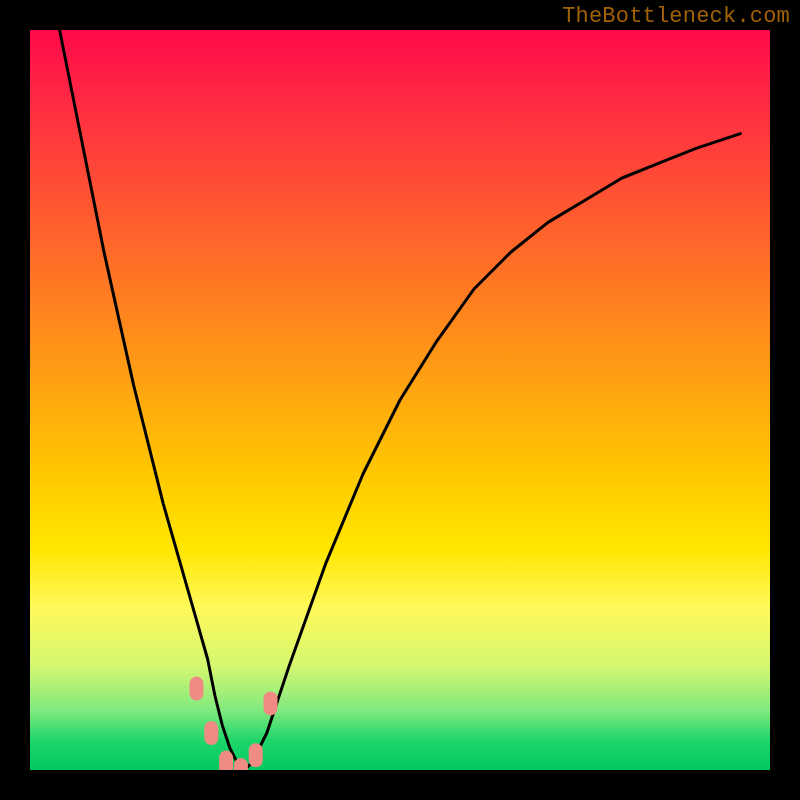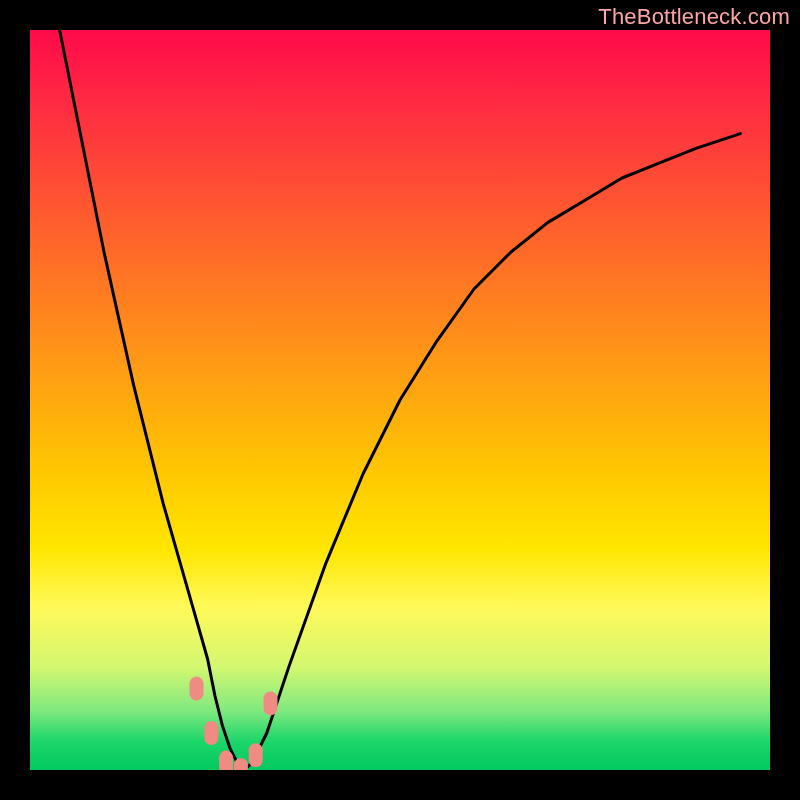--- a/index.html
+++ b/index.html
@@ -44,24 +44,25 @@
     );
   }
   svg.curve {
     position: absolute;
     inset: 0;
   }
   .watermark {
     position: absolute;
     top: 4px;
     right: 10px;
-    color: #fca5a5;
+    color: #a16207;
     font-size: 22px;
     letter-spacing: 0.2px;
     user-select: none;
+    font-family: Liberation Mono, monospace;
   }
 </style>
 </head>
 <body>
 
 <div class="frame">
   <div class="plot-area">
     <div class="gradient-bg"></div>
     <svg class="curve" viewBox="0 0 740 740" preserveAspectRatio="none">
       <path id="curve-path" fill="none" stroke-width="3" stroke-linecap="round" stroke-linejoin="round" d="M29.6 0.0 L44.4 74.0 L59.2 148.0 L74.0 222.0 L88.8 288.6 L103.6 355.2 L118.4 414.4 L133.2 473.6 L148.0 525.4 L162.8 577.2 L177.6 629.0 L185.0 666.0 L192.4 695.6 L199.8 717.8 L207.2 732.6 L214.6 740.0 L222.0 732.6 L236.8 703.0 L259.0 636.4 L296.0 532.8 L333.0 444.0 L370.0 370.0 L407.0 310.8 L444.0 259.0 L481.0 222.0 L518.0 192.4 L555.0 170.2 L592.0 148.0 L629.0 133.2 L666.0 118.4 L710.4 103.6" stroke="#000000"></path>

